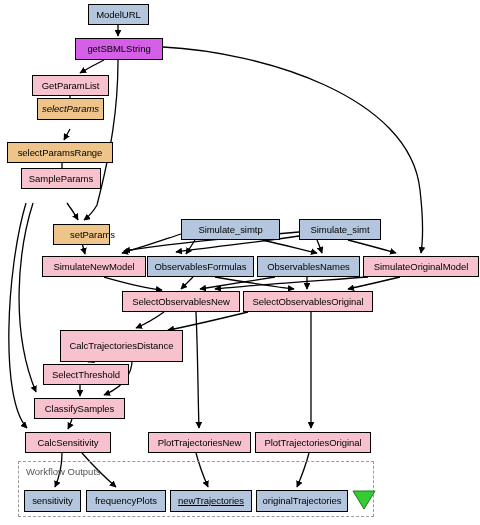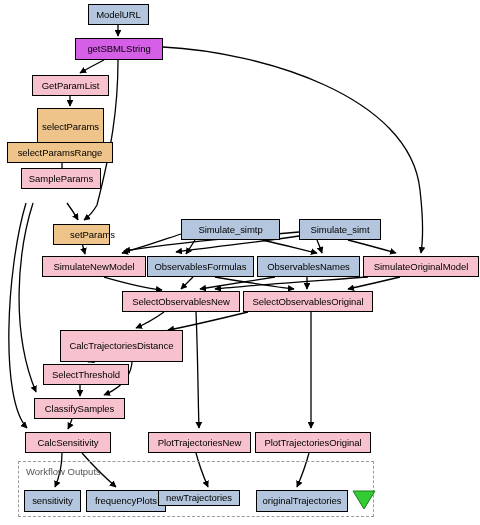--- a/index.html
+++ b/index.html
@@ -125,21 +125,21 @@
   <div id="nodes">
       <div class="node t-data" style="left: 88px; top: 4px; width: 61px; height: 21px;">
         <span>ModelURL</span>
       </div>
       <div class="node t-string" style="left: 75px; top: 38px; width: 88px; height: 22px;">
         <span>getSBMLString</span>
       </div>
       <div class="node t-process" style="left: 32px; top: 75px; width: 77px; height: 21px;">
         <span>GetParamList</span>
       </div>
-      <div class="node t-param" style="left: 37px; top: 108px; width: 67px; height: 37px;">
+      <div class="node t-param" style="left: 37px; top: 98px; width: 67px; height: 22px; font-style: italic;">
         <span>selectParams</span>
       </div>
       <div class="node t-param" style="left: 7px; top: 142px; width: 106px; height: 21px;">
         <span>selectParamsRange</span>
       </div>
       <div class="node t-process" style="left: 21px; top: 168px; width: 80px; height: 21px;">
         <span>SampleParams</span>
       </div>
       <div class="node t-param" style="left: 53px; top: 224px; width: 57px; height: 21px; padding-left: 22px;">
         <span>setParams</span>
@@ -185,20 +185,20 @@
       </div>
       <div class="node t-process" style="left: 255px; top: 432px; width: 116px; height: 21px;">
         <span>PlotTrajectoriesOriginal</span>
       </div>
       <div class="node t-output" style="left: 24px; top: 490px; width: 57px; height: 22px;">
         <span>sensitivity</span>
       </div>
       <div class="node t-output" style="left: 86px; top: 490px; width: 80px; height: 22px;">
         <span>frequencyPlots</span>
       </div>
-      <div class="node t-output" style="left: 158px; top: 490px; width: 82px; height: 16px;">
+      <div class="node t-output" style="left: 170px; top: 490px; width: 82px; height: 22px; text-decoration: underline;">
         <span>newTrajectories</span>
       </div>
       <div class="node t-output" style="left: 256px; top: 490px; width: 92px; height: 22px;">
         <span>originalTrajectories</span>
       </div>
     </div>
 </div>
 
 </body></html>

